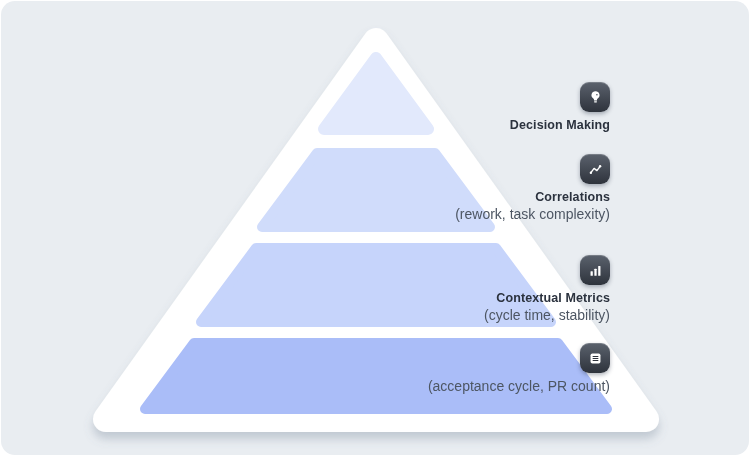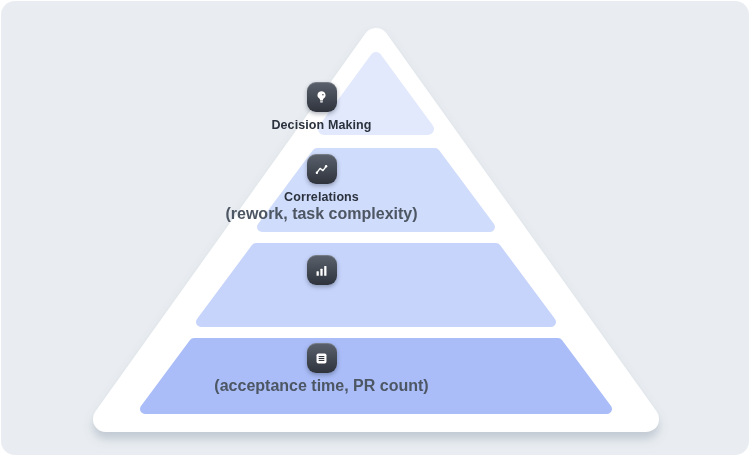--- a/index.html
+++ b/index.html
@@ -23,47 +23,45 @@
     position: absolute;
     left: 0; top: 0;
     display: block;
   }
   .level-content {
     position: absolute;
     left: 0;
     width: 609px;
     display: flex;
     flex-direction: column;
-    align-items: center;
+    align-items: flex-end;
     pointer-events: none;
-    margin-left: 16px;
   }
   .icon-badge {
     width: 30px; height: 30px;
     border-radius: 9px;
     background: linear-gradient(180deg, #5b626d 0%, #2e333c 100%);
     box-shadow: 0 2px 4px rgba(30,41,59,0.35), inset 0 1px 0 rgba(255,255,255,0.18);
     display: flex;
     align-items: center;
     justify-content: center;
     margin-bottom: 6px;
   }
   .level-title {
     font-size: 12.5px;
     font-weight: bold;
     color: #2b323e;
     letter-spacing: 0.1px;
     line-height: 15px;
     margin-bottom: 2px;
   }
   .level-subtitle {
-    font-size: 16px;
+    font-size: 14px;
     color: #4d5663;
     line-height: 14px;
-    font-weight: bold;
   }
 </style>
 </head>
 <body>
 
 <div class="card">
 
   <svg class="pyramid-svg" width="750" height="456" viewBox="0 0 750 456">
     <defs>
       <filter id="pyrShadow" x="-20%" y="-20%" width="140%" height="140%">
@@ -110,27 +108,29 @@
   </div>
 
   <div class="level-content" style="top:254px">
     <div class="icon-badge">
       <svg width="17" height="17" viewBox="0 0 24 24">
         <rect x="5" y="13" width="3.2" height="6.5" rx="0.6" fill="#ffffff"></rect>
         <rect x="10.4" y="9.5" width="3.2" height="10" rx="0.6" fill="#ffffff"></rect>
         <rect x="15.8" y="5.5" width="3.2" height="14" rx="0.6" fill="#ffffff"></rect>
       </svg>
     </div>
+    <div class="level-title">Contextual Metrics</div>
+    <div class="level-subtitle">(cycle time, stability)</div>
   </div>
 
   <div class="level-content" style="top:342px">
     <div class="icon-badge">
       <svg width="17" height="17" viewBox="0 0 24 24">
         <rect x="5" y="5" width="14" height="14" rx="2.5" fill="#ffffff"></rect>
         <line x1="8" y1="9.3" x2="16" y2="9.3" stroke="#2e333c" stroke-width="1.5"></line>
         <line x1="8" y1="12" x2="16" y2="12" stroke="#2e333c" stroke-width="1.5"></line>
         <line x1="8" y1="14.7" x2="16" y2="14.7" stroke="#2e333c" stroke-width="1.5"></line>
       </svg>
     </div>
-    <div class="level-subtitle">(acceptance time, PR count)</div>
+    <div class="level-subtitle">(acceptance cycle, PR count)</div>
   </div>
 
 </div>
 
 </body></html>

